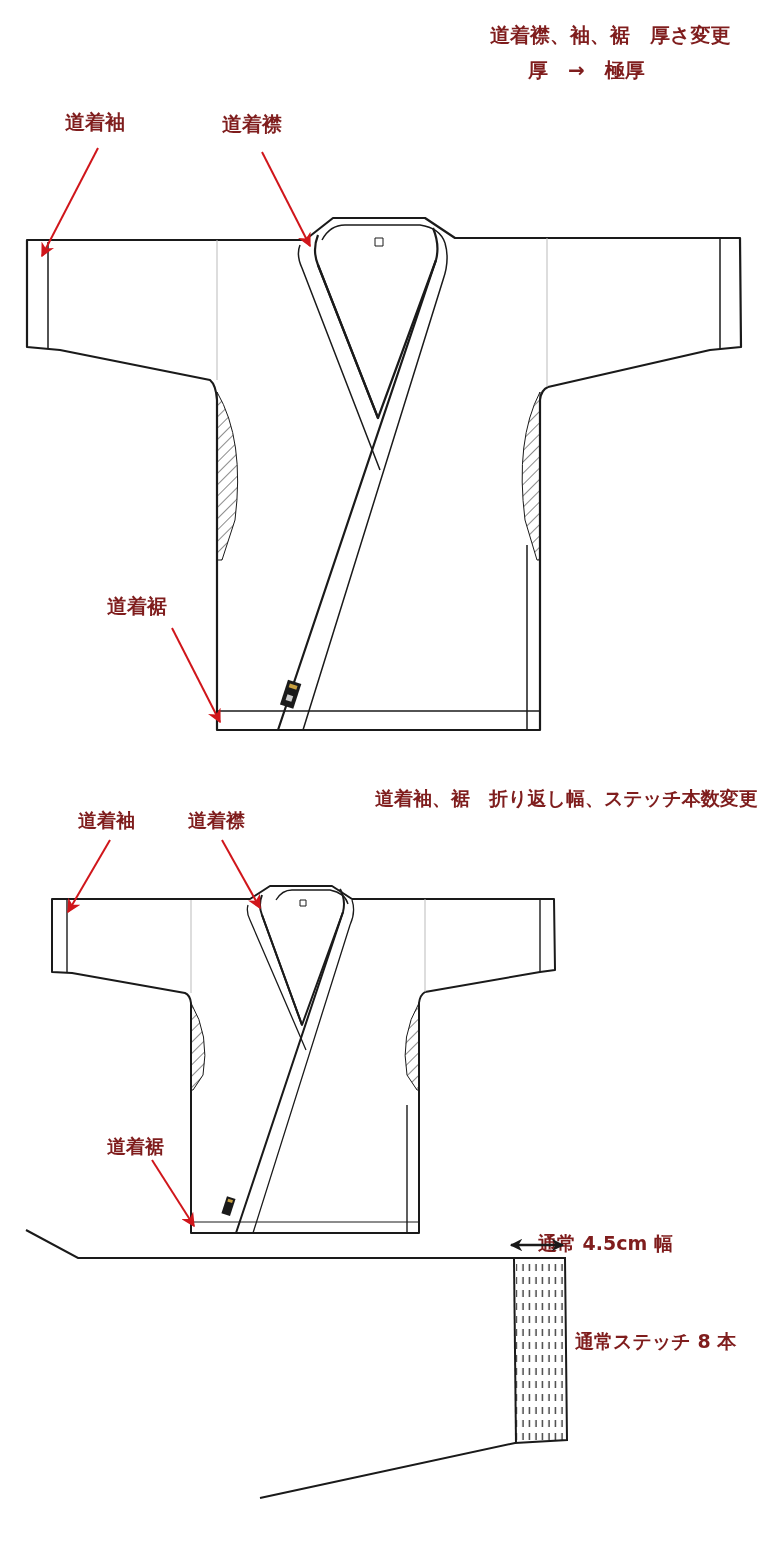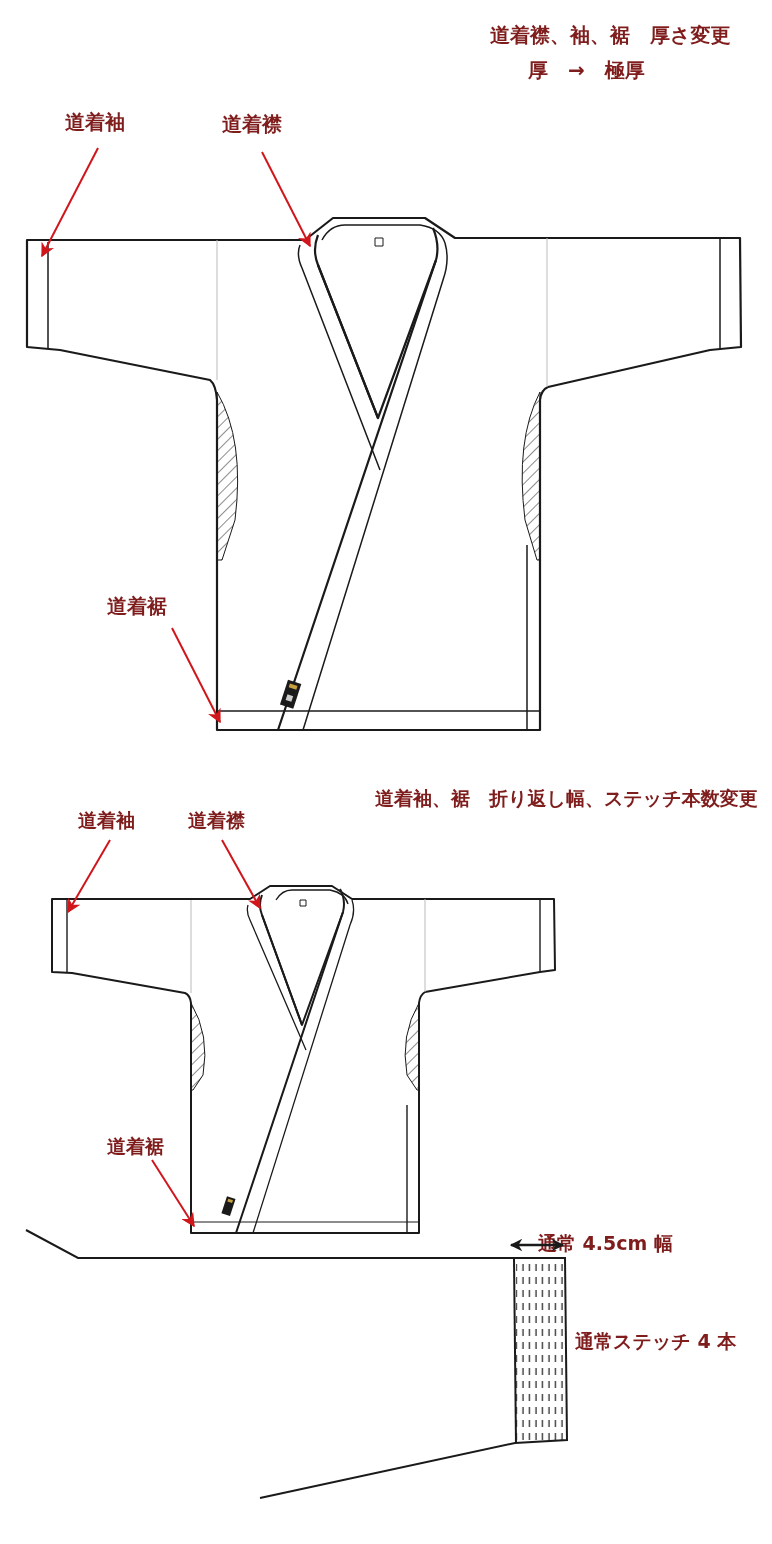--- a/index.html
+++ b/index.html
@@ -16,21 +16,21 @@
 <div class="lbl" style="left:528px; top:60px;">厚　→　極厚</div>
 <div class="lbl" style="left:65px; top:112px;">道着袖</div>
 <div class="lbl" style="left:222px; top:114px;">道着襟</div>
 <div class="lbl" style="left:107px; top:596px;">道着裾</div>
 
 <div class="lbl sm" style="left:346px; top:789px;margin-left:29px;">道着袖、裾　折り返し幅、ステッチ本数変更</div>
 <div class="lbl sm" style="left:78px; top:811px;">道着袖</div>
 <div class="lbl sm" style="left:188px; top:811px;">道着襟</div>
 <div class="lbl sm" style="left:107px; top:1137px;">道着裾</div>
 <div class="lbl sm" style="left:538px; top:1234px;">通常 4.5cm 幅</div>
-<div class="lbl sm" style="left:575px; top:1332px;">通常ステッチ 4 本</div>
+<div class="lbl sm" style="left:575px; top:1332px;">通常ステッチ 8 本</div>
 
 <svg width="772" height="1544" viewBox="0 0 772 1544">
   <defs>
     <marker id="arrowRed" viewBox="0 0 10 10" refX="9" refY="5" markerWidth="7" markerHeight="7" orient="auto">
       <path d="M0,0 L10,5 L0,10 L3,5 z" fill="#d0161b"></path>
     </marker>
     <marker id="arrowBlk" viewBox="0 0 10 10" refX="9" refY="5" markerWidth="5" markerHeight="5" orient="auto-start-reverse">
       <path d="M0,0 L10,5 L0,10 L3,5 z" fill="#1a1a1a"></path>
     </marker>
     <pattern id="hatch" patternUnits="userSpaceOnUse" width="8" height="8" patternTransform="rotate(45)">

